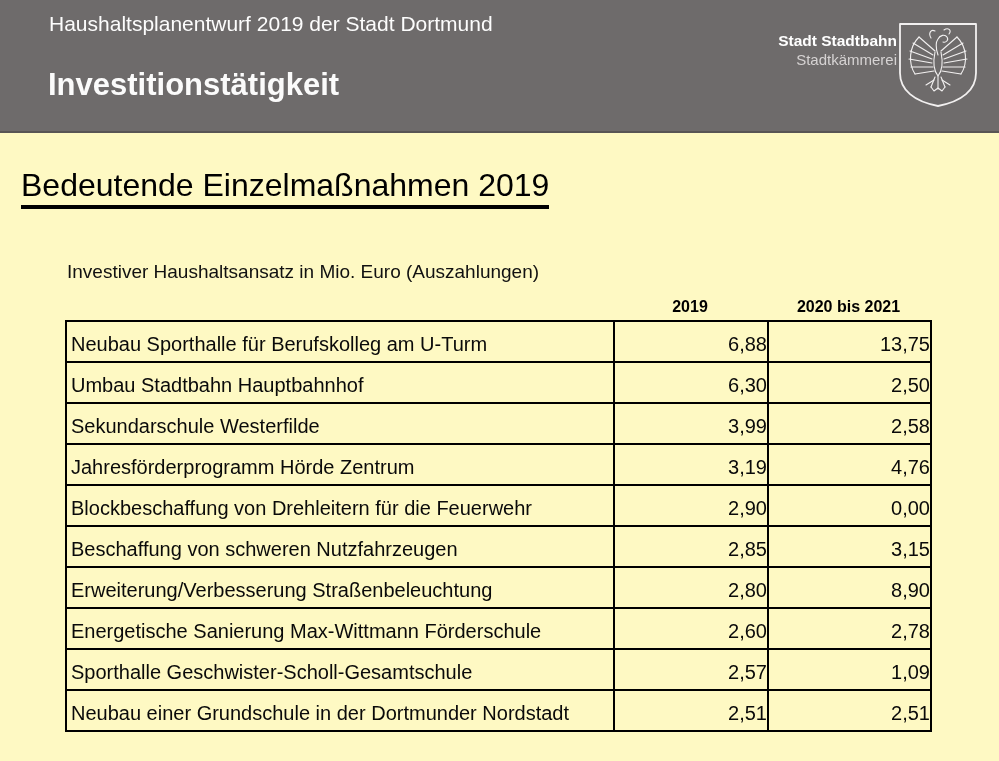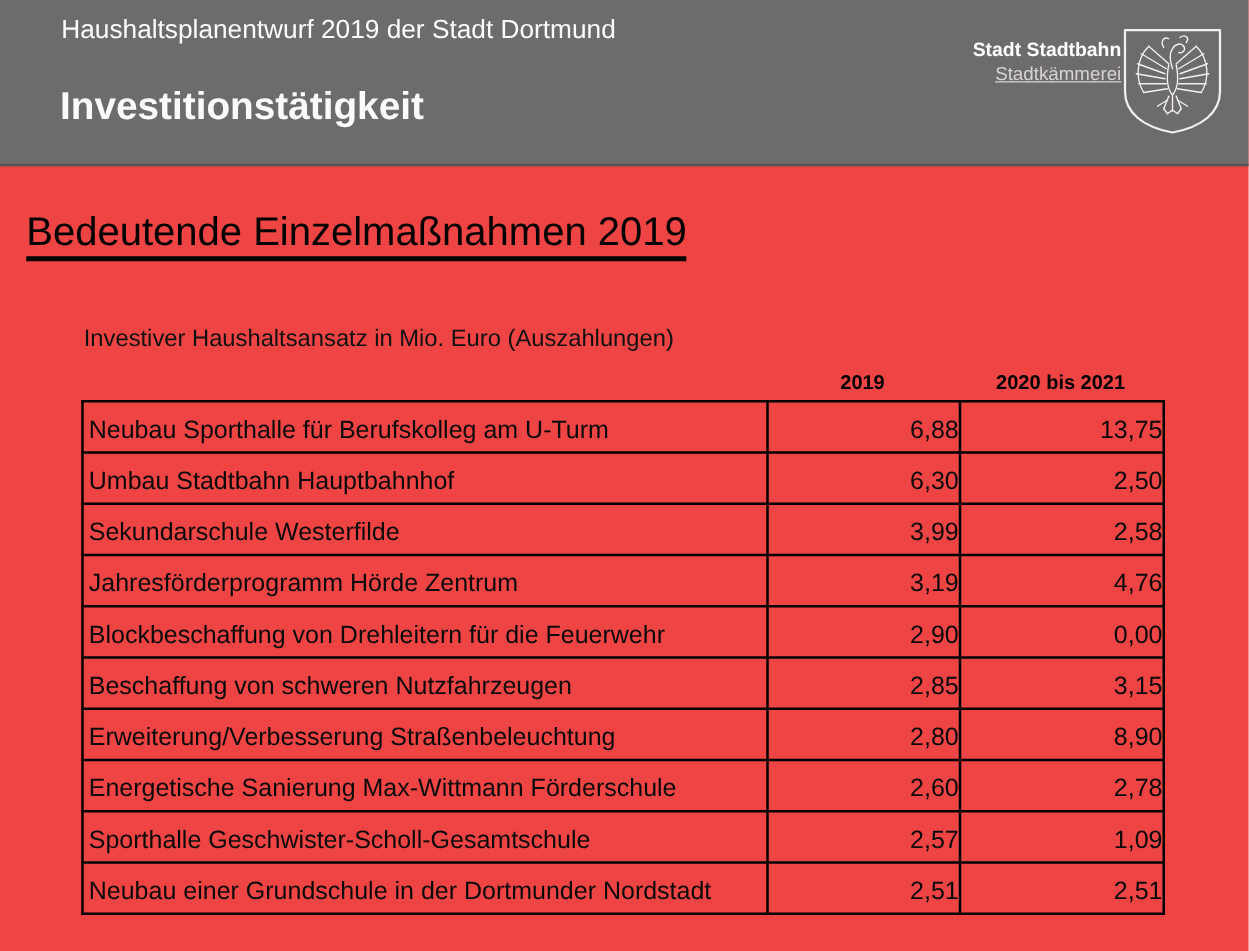--- a/index.html
+++ b/index.html
@@ -1,21 +1,21 @@
 <!DOCTYPE html>
 <html><head>
 <meta charset="utf-8">
 <style>
   * { margin: 0; padding: 0; box-sizing: border-box; }
   html, body { background: #ffffff; }
   .slide {
     position: relative;
     width: 999px;
     height: 761px;
-    background: #ef4444;
+    background: #fef9c3;
     overflow: hidden;
     font-family: "Liberation Sans", "DejaVu Sans", sans-serif;
     color: #000000;
   }
 
   
   .topbar {
     position: absolute;
     left: 0; top: 0;
     width: 999px; height: 133px;
@@ -39,21 +39,21 @@
     white-space: nowrap;
   }
   .org-block {
     position: absolute;
     top: 32px; right: 102px;
     text-align: right;
     line-height: 1.22;
     white-space: nowrap;
   }
   .org-name { font-size: 15.5px; font-weight: 700; color: #ffffff; }
-  .org-sub  { font-size: 15px;   font-weight: 400; color: #d6d3d3; text-decoration: underline; }
+  .org-sub  { font-size: 15px;   font-weight: 400; color: #d6d3d3; }
   .crest {
     position: absolute;
     left: 898px; top: 22px;
     width: 80px; height: 86px;
   }
   .crest svg { display: block; width: 80px; height: 86px; }
 
   
   .page-title {
     position: absolute;

